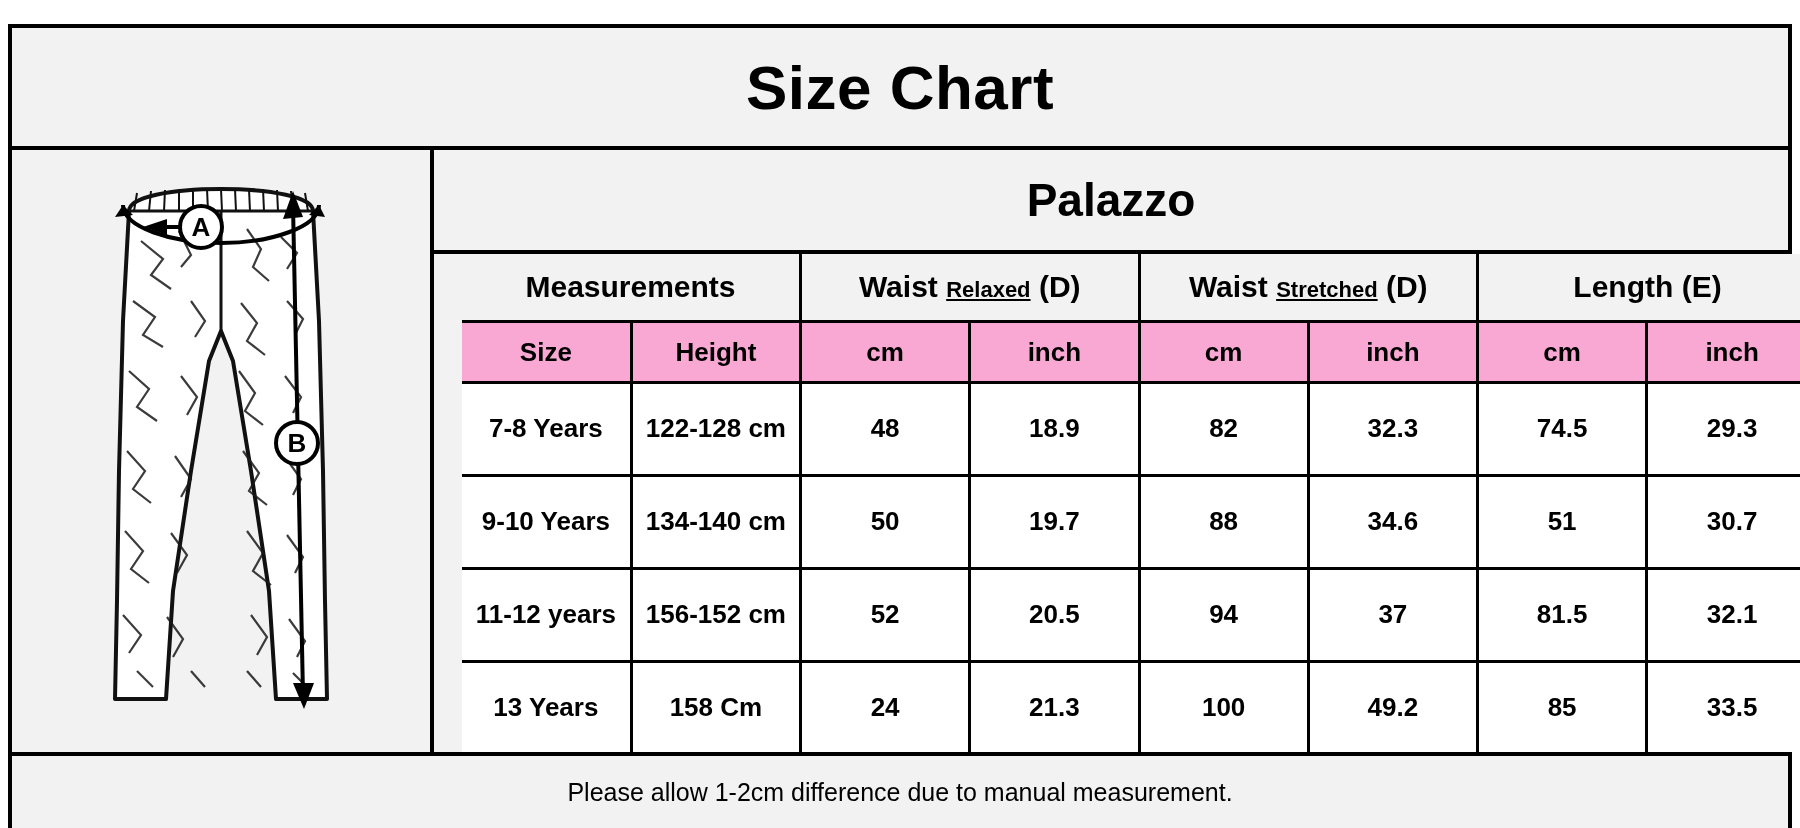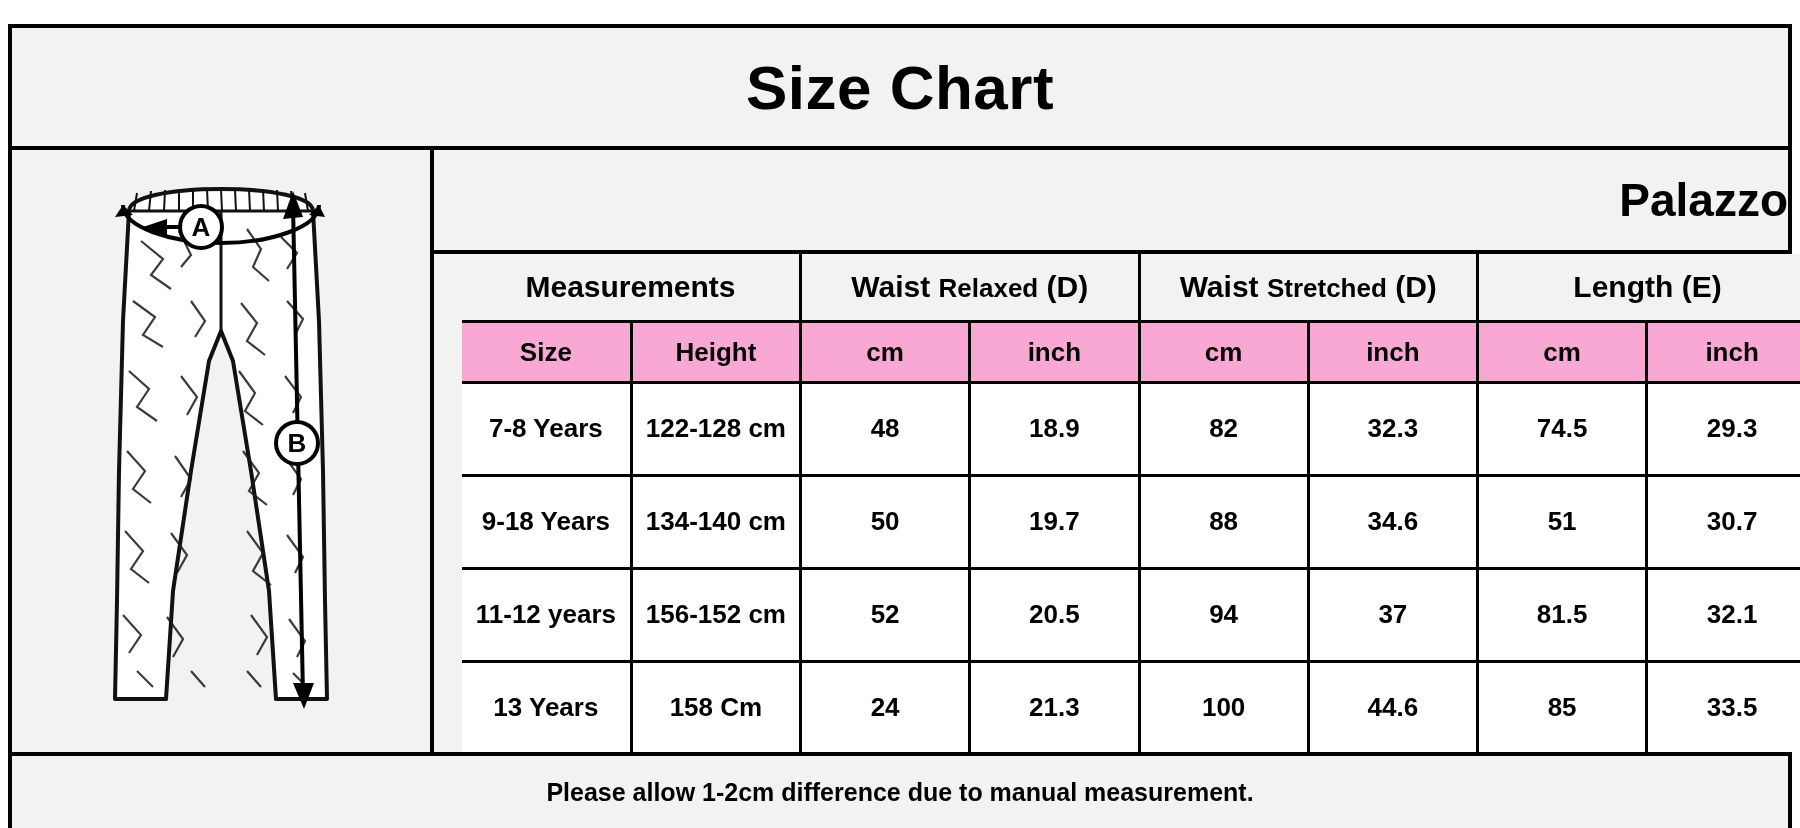--- a/index.html
+++ b/index.html
@@ -68,21 +68,21 @@
     flex-direction: column;
     background: #f2f2f2;
     min-width: 0;
   }
   
   .product-row {
     height: 100px;
     flex: 0 0 100px;
     display: flex;
     align-items: center;
-    justify-content: flex-end;
+    justify-content: center;
     border-bottom: 4px solid #000000;
     background: #f2f2f2;
   }
   .product-row .product-text {
     font-size: 46px;
     font-weight: bold;
     color: #000000;
   }
   
   table.size-table {
@@ -112,22 +112,23 @@
     height: 58px;
     background: #f9a8d4;
   }
   table.size-table tbody td {
     font-size: 26px;
     font-weight: bold;
     height: 71px;
     background: #ffffff;
   }
   .sup-small {
-    font-size: 26px;
-    font-weight: bold;
+    font-size: 22px;
+    font-weight: bold;
+    text-decoration: underline;
   }
   
   table.size-table tr.group-head th:first-child,
   table.size-table tr.sub-head th:first-child,
   table.size-table tbody td:first-child { border-left: none; }
   table.size-table tr.group-head th:last-child,
   table.size-table tr.sub-head th:last-child,
   table.size-table tbody td:last-child { border-right: none; }
   table.size-table tr.group-head th { border-top: none; }
   table.size-table tbody tr:last-child td { border-bottom: none; }
@@ -136,21 +137,21 @@
     height: 72px;
     flex: 0 0 72px;
     border-top: 4px solid #000000;
     display: flex;
     align-items: center;
     justify-content: center;
     background: #f2f2f2;
   }
   .note-band .note-text {
     font-size: 25px;
-    font-weight: bold;
+    font-weight: normal;
     color: #000000;
   }
   
   .marker-letter {
     font-size: 26px;
     font-weight: bold;
     font-family: "Liberation Sans", sans-serif;
   }
 </style>
 </head>
@@ -282,21 +283,21 @@
               <td>7-8 Years</td>
               <td>122-128 cm</td>
               <td>48</td>
               <td>18.9</td>
               <td>82</td>
               <td>32.3</td>
               <td>74.5</td>
               <td>29.3</td>
             </tr>
             <tr>
-              <td>9-18 Years</td>
+              <td>9-10 Years</td>
               <td>134-140 cm</td>
               <td>50</td>
               <td>19.7</td>
               <td>88</td>
               <td>34.6</td>
               <td>51</td>
               <td>30.7</td>
             </tr>
             <tr>
               <td>11-12 years</td>
@@ -307,21 +308,21 @@
               <td>37</td>
               <td>81.5</td>
               <td>32.1</td>
             </tr>
             <tr>
               <td>13 Years</td>
               <td>158 Cm</td>
               <td>24</td>
               <td>21.3</td>
               <td>100</td>
-              <td>44.6</td>
+              <td>49.2</td>
               <td>85</td>
               <td>33.5</td>
             </tr>
           </tbody>
         </table>
       </div>
     </div>
 
     <div class="note-band">
       <span class="note-text">Please allow 1-2cm difference due to manual measurement.</span>

